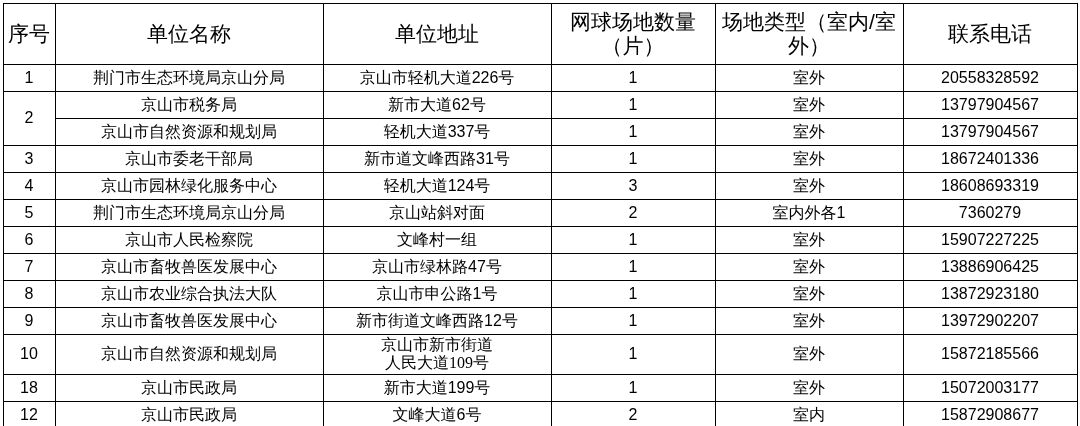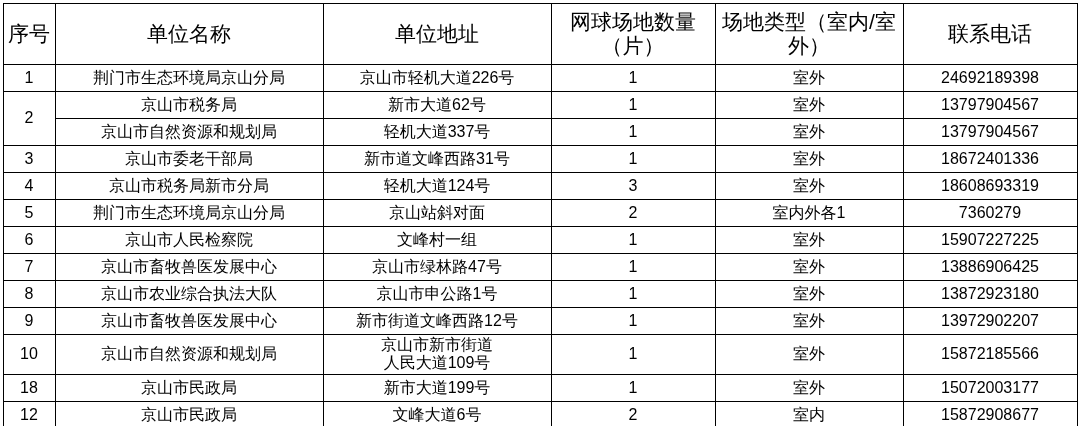--- a/index.html
+++ b/index.html
@@ -45,21 +45,21 @@
     height: 24px;
   }
   col.c-index { width: 52px; }
   col.c-name  { width: 268px; }
   col.c-addr  { width: 228px; }
   col.c-count { width: 164px; }
   col.c-type  { width: 188px; }
   col.c-phone { width: 174px; }
 
   .cell-phone { font-size: 16px; letter-spacing: 0px; }
-  .multiline { line-height: 1.2; }
+  .multiline { line-height: 1.2; font-family: Liberation Serif, serif; }
 </style>
 </head>
 <body>
 
 <div class="sheet">
   <table class="tennis-table">
     <colgroup>
       <col class="c-index">
       <col class="c-name">
       <col class="c-addr">
@@ -77,21 +77,21 @@
         <th>联系电话</th>
       </tr>
     </thead>
     <tbody id="table-body">
         <tr>
           <td>1</td>
           <td>荆门市生态环境局京山分局</td>
           <td>京山市轻机大道226号</td>
           <td>1</td>
           <td>室外</td>
-          <td class="cell-phone">24692189398</td>
+          <td class="cell-phone">20558328592</td>
         </tr>
         <tr>
           <td rowspan="2">2</td>
           <td>京山市税务局</td>
           <td>新市大道62号</td>
           <td>1</td>
           <td>室外</td>
           <td class="cell-phone">13797904567</td>
         </tr>
         <tr>
@@ -104,21 +104,21 @@
         <tr>
           <td>3</td>
           <td>京山市委老干部局</td>
           <td>新市道文峰西路31号</td>
           <td>1</td>
           <td>室外</td>
           <td class="cell-phone">18672401336</td>
         </tr>
         <tr>
           <td>4</td>
-          <td>京山市税务局新市分局</td>
+          <td>京山市园林绿化服务中心</td>
           <td>轻机大道124号</td>
           <td>3</td>
           <td>室外</td>
           <td class="cell-phone">18608693319</td>
         </tr>
         <tr>
           <td>5</td>
           <td>荆门市生态环境局京山分局</td>
           <td>京山站斜对面</td>
           <td>2</td>

